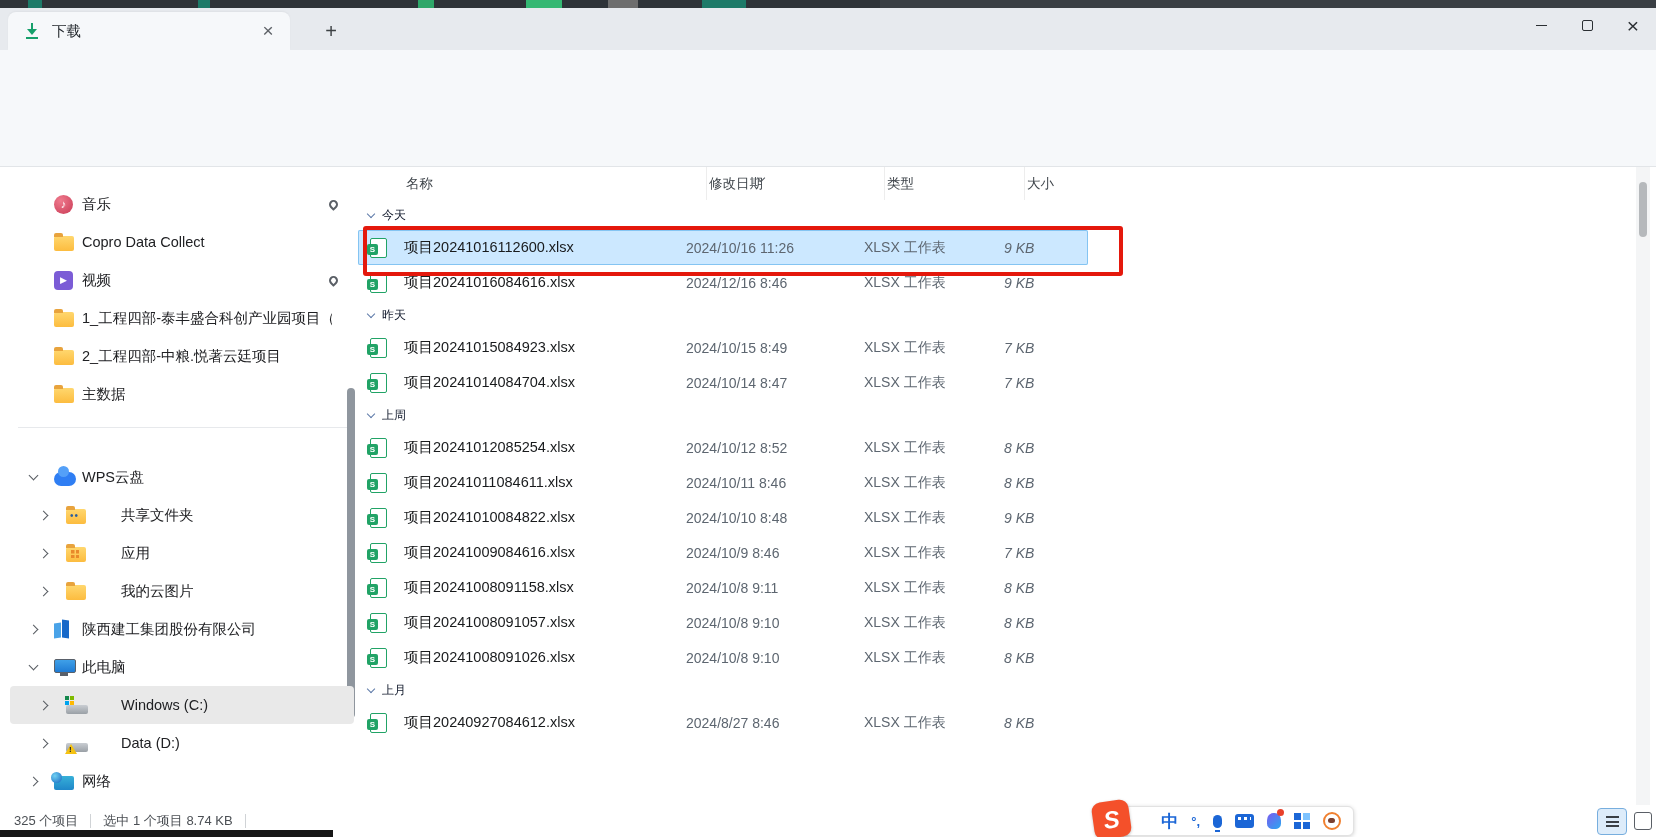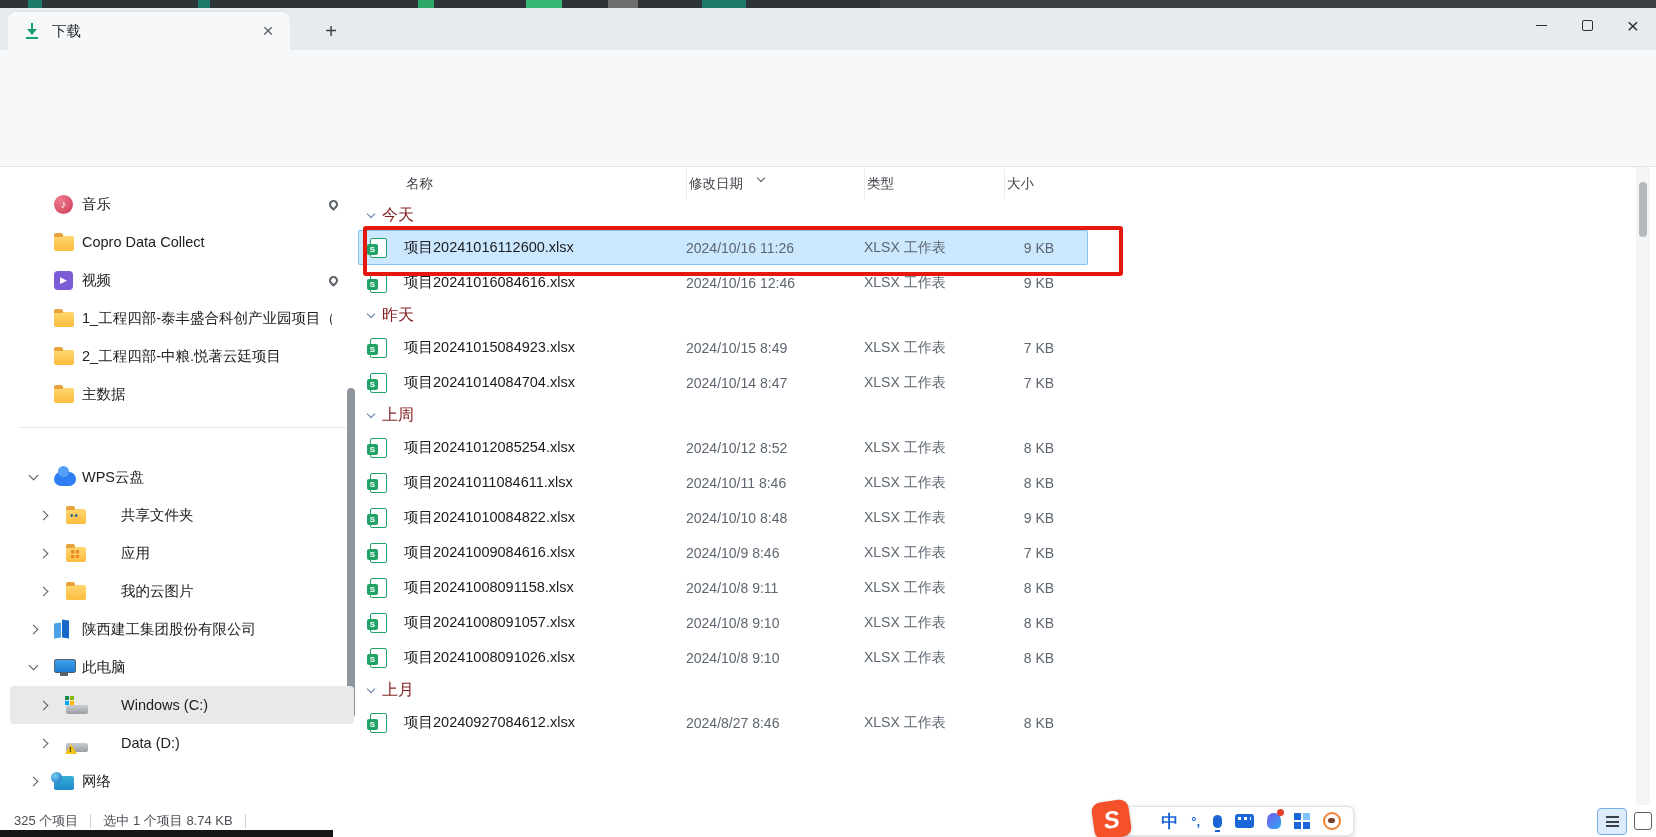--- a/index.html
+++ b/index.html
@@ -131,32 +131,32 @@
   .ic-drive.warn::after { content:"!"; position:absolute; left:3px; bottom:-2px; font-size:8px; font-weight:bold; color:#202124; }
   .ic-network { width:20px; height:14px; background:linear-gradient(#37b0d8,#1f87c9); border-radius:2px; position:relative; margin-top:4px; }
   .ic-network::before { content:""; position:absolute; left:-3px; top:-4px; width:11px; height:11px; border-radius:50%; background:radial-gradient(circle at 35% 35%,#6fd0f2,#1565c0); }
 
   .side-scrollthumb { position:absolute; left:347px; top:388px; width:8px; height:330px; background:#8f969e; border-radius:4px; }
 
   
   .filepane { position:absolute; left:358px; top:167px; width:1278px; height:638px; background:#fff; overflow:hidden; }
   .list-header { height:33px; display:grid; grid-template-columns:34px 282px 178px 140px 100px; align-items:center; padding-left:12px; font-size:13.5px; color:#3f454b; position:relative; }
   .list-header .hcell { padding-left:2px; height:100%; display:flex; align-items:center; }
-  .list-header .hcell.bordered { border-left:1px solid #ededed; }
+  .list-header .hcell.bordered { border-left:1px solid #ededed;margin-left:20px; }
   .sort-caret { position:absolute; left:400px; top:2px; }
   .sort-caret .chev { border-color:#565b61; width:6px; height:6px; }
 
   .group-header { height:30px; display:flex; align-items:center; padding-left:10px; gap:8px; }
-  .group-label { font-size:16px; color:#7f1d1d; }
+  .group-label { font-size:12px; color:#0f172a; }
   .group-header .chev { border-color:#5d79a8; width:6px; height:6px; margin-top:-3px; }
 
   .file-row { height:35px; display:grid; grid-template-columns:34px 282px 178px 140px 70px; align-items:center; padding-left:12px; font-size:14.5px; width:730px; }
   .file-row .fname { color:#191b1d; white-space:nowrap; overflow:hidden; }
   .file-row .fdate, .file-row .ftype { color:#5d6670; font-size:14px; }
-  .file-row .fsize { color:#5d6670; font-size:14px; text-align:center; }
+  .file-row .fsize { color:#5d6670; font-size:14px; text-align:left;font-style:italic; }
   .file-row.selected { background:#cce8ff; box-shadow:inset 0 0 0 1px #84c4f2; border-radius:2px; }
 
   .xlsx-icon { width:17px; height:20px; border:1.5px solid #21a366; border-radius:2px; background:#fff; position:relative; }
   .xlsx-icon::after { content:"S"; position:absolute; left:-4px; bottom:2px; width:11px; height:11px; background:#21a366; color:#fff; font-size:8px; font-weight:bold; display:flex; align-items:center; justify-content:center; border-radius:2px; }
 
   .annotation-red { position:absolute; left:363px; top:226px; width:760px; height:50px; border:4px solid #e4180c; border-radius:3px; z-index:40; pointer-events:none; }
 
   .right-scroll-track { position:absolute; left:1636px; top:167px; width:14px; height:638px; background:#f4f5f6; }
   .right-scroll-thumb { position:absolute; left:1639px; top:182px; width:8px; height:55px; background:#b6b9bc; border-radius:4px; }
 
@@ -391,21 +391,21 @@
   <div class="file-row selected">
     <span class="xlsx-icon"></span>
     <span class="fname">项目20241016112600.xlsx</span>
     <span class="fdate">2024/10/16 11:26</span>
     <span class="ftype">XLSX 工作表</span>
     <span class="fsize">9 KB</span>
   </div>
   <div class="file-row">
     <span class="xlsx-icon"></span>
     <span class="fname">项目20241016084616.xlsx</span>
-    <span class="fdate">2024/10/16 12:46</span>
+    <span class="fdate">2024/12/16 8:46</span>
     <span class="ftype">XLSX 工作表</span>
     <span class="fsize">9 KB</span>
   </div>
 
   <div class="group-header">
     <span class="chev down"></span>
     <span class="group-label">昨天</span>
   </div>
   <div class="file-row">
     <span class="xlsx-icon"></span>

